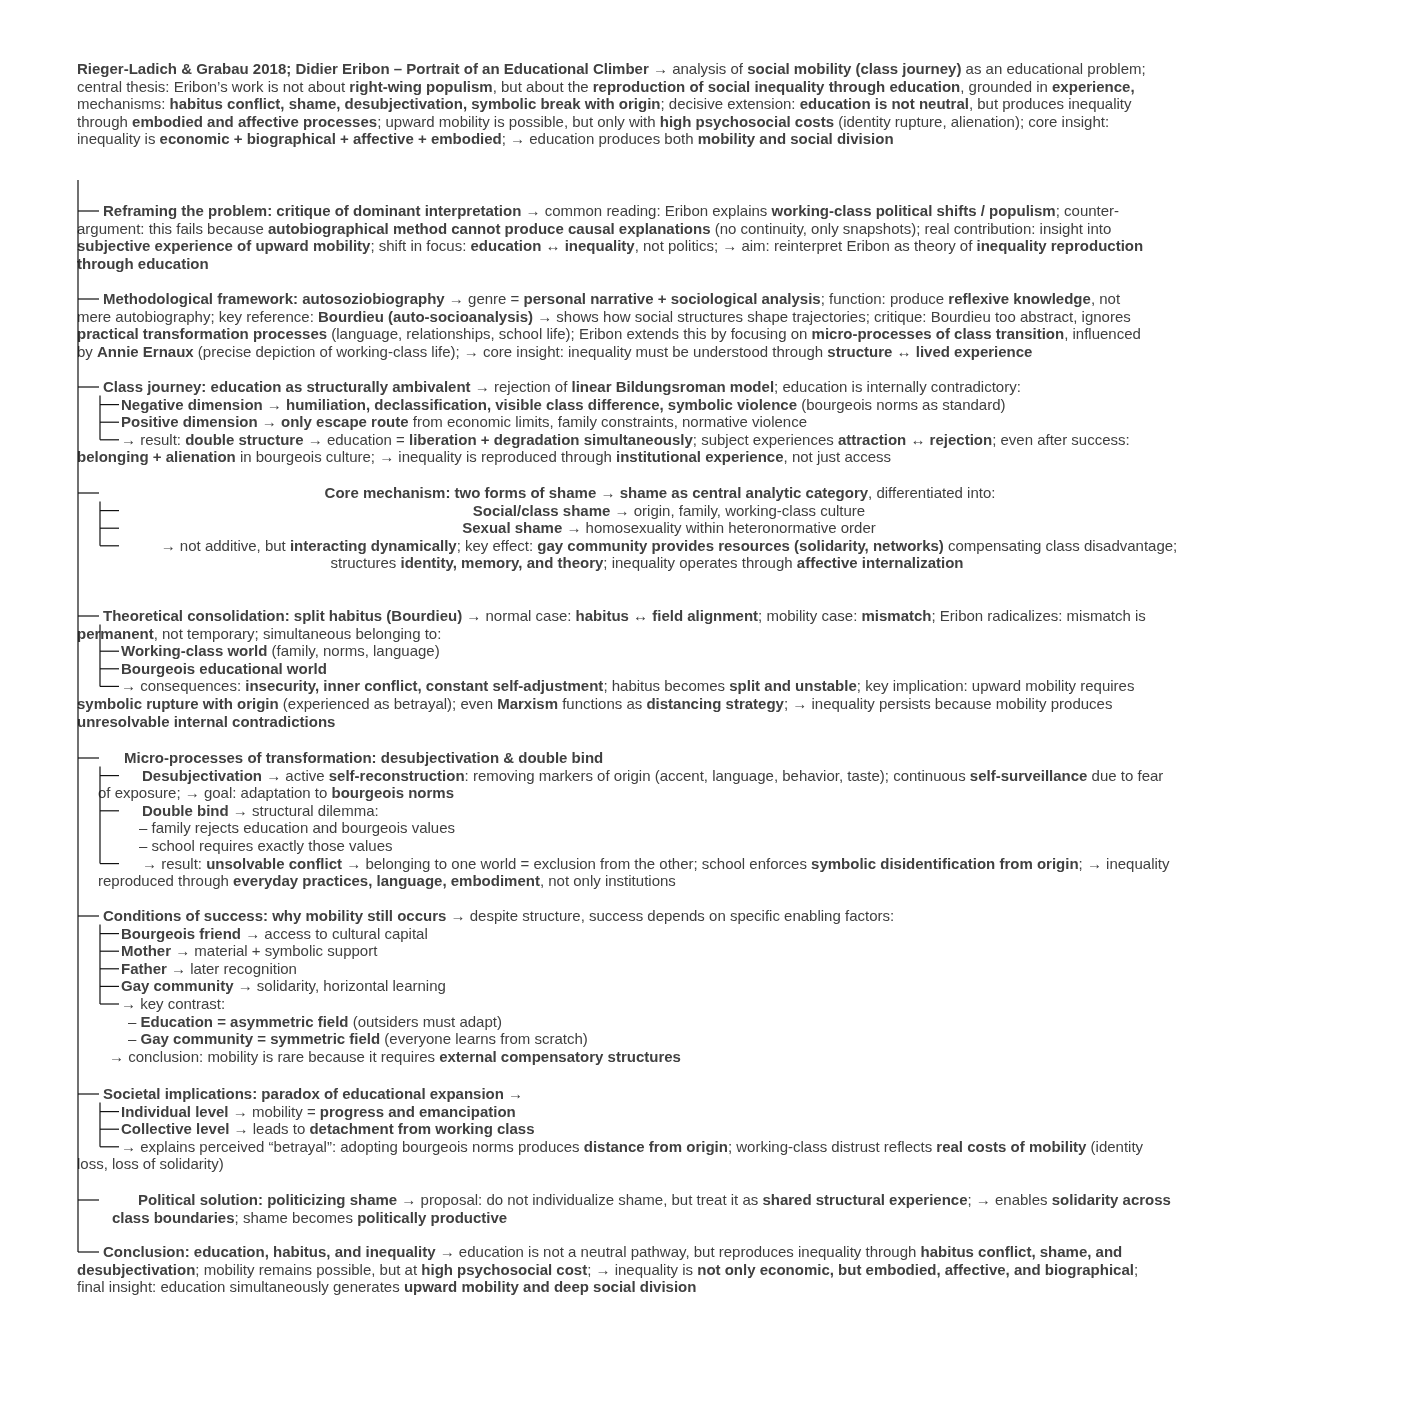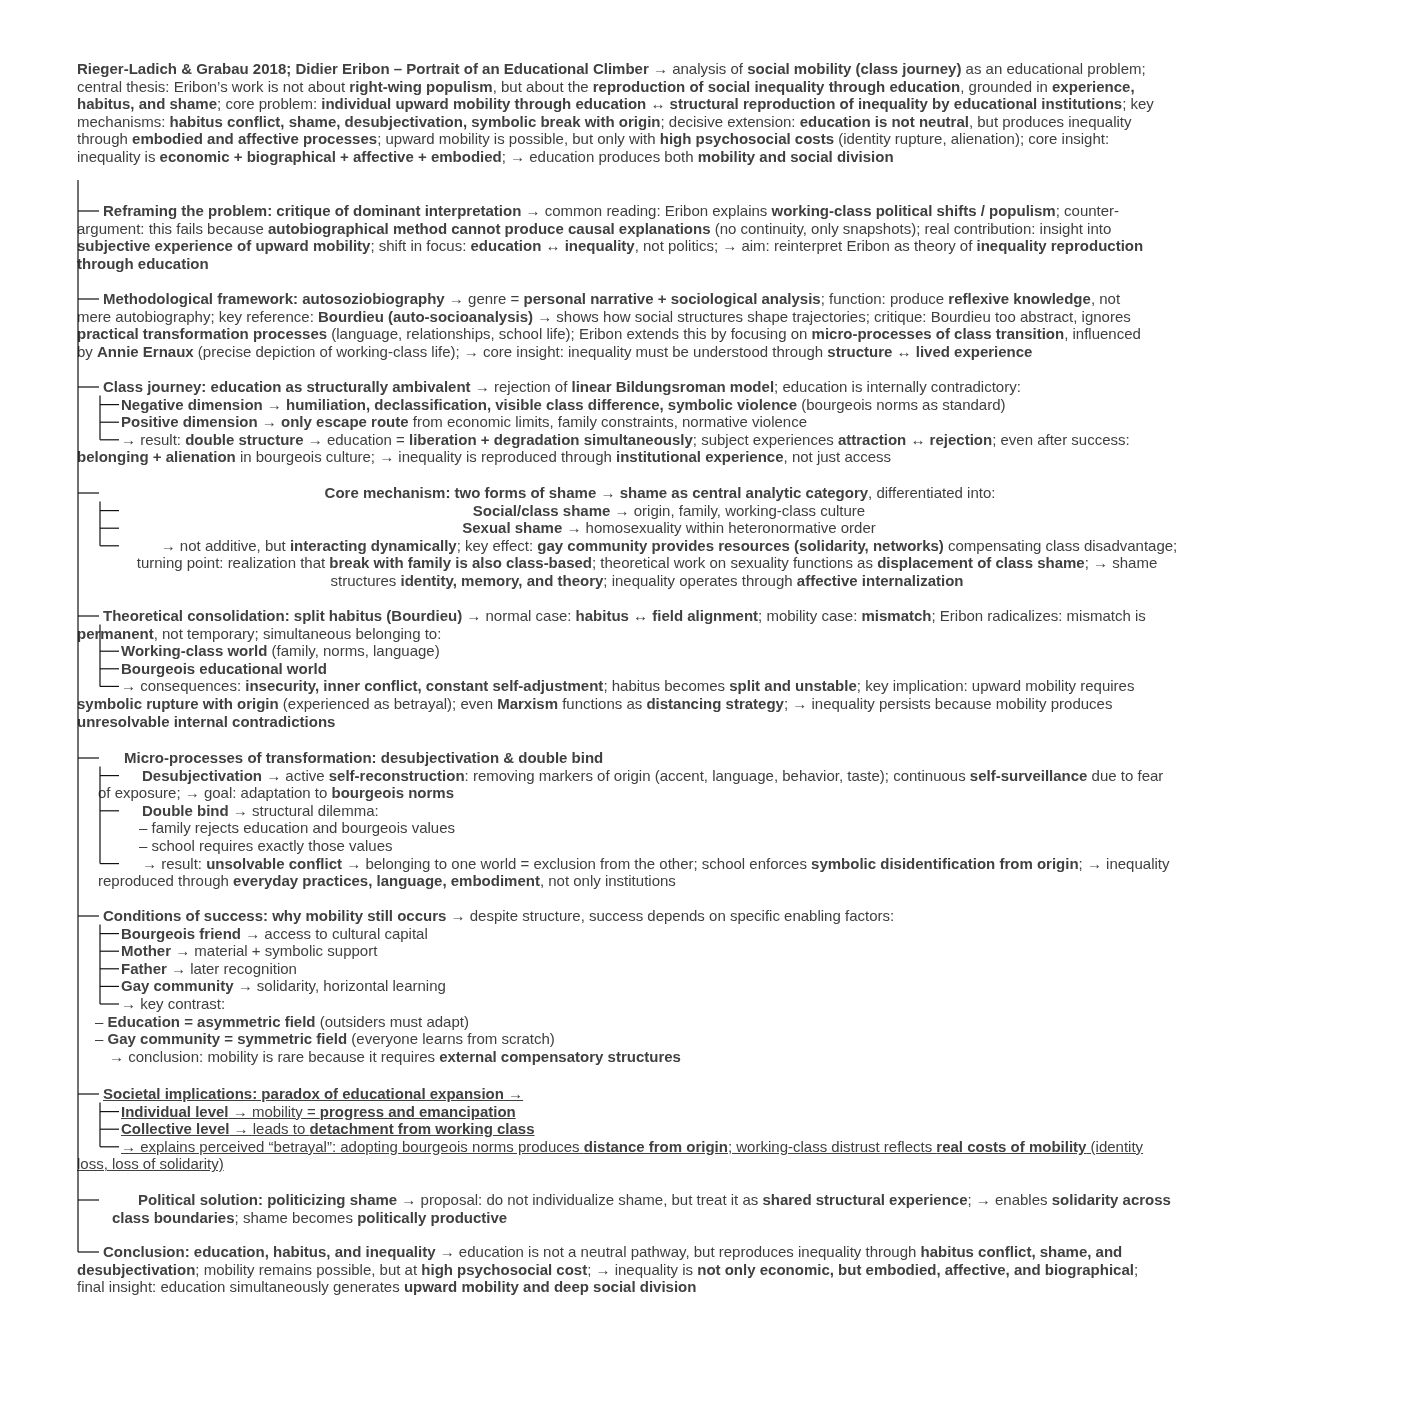--- a/index.html
+++ b/index.html
@@ -8,33 +8,32 @@
     position: absolute; left: 77px; top: 60px; width: 1140px;
     font-family: "Liberation Sans", sans-serif;
     font-size: 15px; line-height: 17.6px; color: #404040;
   }
   .line { position: relative; white-space: nowrap; height: 17.6px; }
   b, .b { font-weight: 700; }
   .seg { white-space: pre-wrap; }
   .ind1 { padding-left: 26px; }
   .ind2 { padding-left: 44px; }
   .ind-dash1 { padding-left: 41px; }
-  .ind-dash2 { padding-left: 18px; }
+  .ind-dash2 { padding-left: 51px; }
   .ind-concl { padding-left: 32px; }
   .tree { position: absolute; left: 77px; top: 0; width: 60px; height: 1414px; pointer-events: none; }
   .tree svg { position: absolute; left: 0; top: 0; }
 </style>
 </head>
 <body>
 
 <div class="doc">
   <div id="intro">
       <div class="line "><span class="seg b">Rieger-Ladich &amp; Grabau 2018; Didier Eribon – Portrait of an Educational Climber</span><span class="seg"> → analysis of </span><span class="seg b">social mobility (class journey)</span><span class="seg"> as an educational problem;</span></div>
       <div class="line "><span class="seg">central thesis: Eribon’s work is not about </span><span class="seg b">right-wing populism</span><span class="seg">, but about the </span><span class="seg b">reproduction of social inequality through education</span><span class="seg">, grounded in </span><span class="seg b">experience,</span></div>
-      <div class="line "><span class="seg b">habitus, and shame</span><span class="seg">; core problem: </span><span class="seg b">individual upward mobility through education ↔ structural reproduction of inequality by educational institutions</span><span class="seg">; key</span></div>
       <div class="line "><span class="seg">mechanisms: </span><span class="seg b">habitus conflict, shame, desubjectivation, symbolic break with origin</span><span class="seg">; decisive extension: </span><span class="seg b">education is not neutral</span><span class="seg">, but produces inequality</span></div>
       <div class="line "><span class="seg">through </span><span class="seg b">embodied and affective processes</span><span class="seg">; upward mobility is possible, but only with </span><span class="seg b">high psychosocial costs</span><span class="seg"> (identity rupture, alienation); core insight:</span></div>
       <div class="line "><span class="seg">inequality is </span><span class="seg b">economic + biographical + affective + embodied</span><span class="seg">; → education produces both </span><span class="seg b">mobility and social division</span></div>
     </div>
   <div id="sections">
       <div style="position: absolute; left: 0px; top: 142px; width: 1140px;">
         <div class="line ind1"><span class="seg b">Reframing the problem: critique of dominant interpretation</span><span class="seg"> → common reading: Eribon explains </span><span class="seg b">working-class political shifts / populism</span><span class="seg">; counter-</span></div>
         <div class="line "><span class="seg">argument: this fails because </span><span class="seg b">autobiographical method cannot produce causal explanations</span><span class="seg"> (no continuity, only snapshots); real contribution: insight into</span></div>
         <div class="line "><span class="seg b">subjective experience of upward mobility</span><span class="seg">; shift in focus: </span><span class="seg b">education</span><span class="seg"> ↔ </span><span class="seg b">inequality</span><span class="seg">, not politics; → aim: reinterpret Eribon as theory of </span><span class="seg b">inequality reproduction</span></div>
         <div class="line "><span class="seg b">through education</span></div>
@@ -50,21 +49,20 @@
         <div class="line ind2"><span class="seg b">Negative dimension → humiliation, declassification, visible class difference, symbolic violence</span><span class="seg"> (bourgeois norms as standard)</span></div>
         <div class="line ind2"><span class="seg b">Positive dimension → only escape route</span><span class="seg"> from economic limits, family constraints, normative violence</span></div>
         <div class="line ind2"><span class="seg">→ result: </span><span class="seg b">double structure</span><span class="seg"> → education = </span><span class="seg b">liberation + degradation simultaneously</span><span class="seg">; subject experiences </span><span class="seg b">attraction</span><span class="seg"> ↔ </span><span class="seg b">rejection</span><span class="seg">; even after success:</span></div>
         <div class="line "><span class="seg b">belonging + alienation</span><span class="seg"> in bourgeois culture; → inequality is reproduced through </span><span class="seg b">institutional experience</span><span class="seg">, not just access</span></div>
       </div>
       <div style="position: absolute; left: 0px; top: 424px; width: 1140px; text-align: center;">
         <div class="line ind1"><span class="seg b">Core mechanism: two forms of shame</span><span class="seg"> → </span><span class="seg b">shame as central analytic category</span><span class="seg">, differentiated into:</span></div>
         <div class="line ind2"><span class="seg b">Social/class shame</span><span class="seg"> → origin, family, working-class culture</span></div>
         <div class="line ind2"><span class="seg b">Sexual shame</span><span class="seg"> → homosexuality within heteronormative order</span></div>
         <div class="line ind2"><span class="seg">→ not additive, but </span><span class="seg b">interacting dynamically</span><span class="seg">; key effect: </span><span class="seg b">gay community provides resources (solidarity, networks)</span><span class="seg"> compensating class disadvantage;</span></div>
-        <div class="line "><span class="seg">turning point: realization that </span><span class="seg b">break with family is also class-based</span><span class="seg">; theoretical work on sexuality functions as </span><span class="seg b">displacement of class shame</span><span class="seg">; → shame</span></div>
         <div class="line "><span class="seg">structures </span><span class="seg b">identity, memory, and theory</span><span class="seg">; inequality operates through </span><span class="seg b">affective internalization</span></div>
       </div>
       <div style="position: absolute; left: 0px; top: 547px; width: 1140px;">
         <div class="line ind1"><span class="seg b">Theoretical consolidation: split habitus (Bourdieu)</span><span class="seg"> → normal case: </span><span class="seg b">habitus</span><span class="seg"> ↔ </span><span class="seg b">field alignment</span><span class="seg">; mobility case: </span><span class="seg b">mismatch</span><span class="seg">; Eribon radicalizes: mismatch is</span></div>
         <div class="line "><span class="seg b">permanent</span><span class="seg">, not temporary; simultaneous belonging to:</span></div>
         <div class="line ind2"><span class="seg b">Working-class world</span><span class="seg"> (family, norms, language)</span></div>
         <div class="line ind2"><span class="seg b">Bourgeois educational world</span></div>
         <div class="line ind2"><span class="seg">→ consequences: </span><span class="seg b">insecurity, inner conflict, constant self-adjustment</span><span class="seg">; habitus becomes </span><span class="seg b">split and unstable</span><span class="seg">; key implication: upward mobility requires</span></div>
         <div class="line "><span class="seg b">symbolic rupture with origin</span><span class="seg"> (experienced as betrayal); even </span><span class="seg b">Marxism</span><span class="seg"> functions as </span><span class="seg b">distancing strategy</span><span class="seg">; → inequality persists because mobility produces</span></div>
         <div class="line "><span class="seg b">unresolvable internal contradictions</span></div>
@@ -83,21 +81,21 @@
         <div class="line ind1"><span class="seg b">Conditions of success: why mobility still occurs</span><span class="seg"> → despite structure, success depends on specific enabling factors:</span></div>
         <div class="line ind2"><span class="seg b">Bourgeois friend</span><span class="seg"> → access to cultural capital</span></div>
         <div class="line ind2"><span class="seg b">Mother</span><span class="seg"> → material + symbolic support</span></div>
         <div class="line ind2"><span class="seg b">Father</span><span class="seg"> → later recognition</span></div>
         <div class="line ind2"><span class="seg b">Gay community</span><span class="seg"> → solidarity, horizontal learning</span></div>
         <div class="line ind2"><span class="seg">→ key contrast:</span></div>
         <div class="line ind-dash2"><span class="seg">– </span><span class="seg b">Education = asymmetric field</span><span class="seg"> (outsiders must adapt)</span></div>
         <div class="line ind-dash2"><span class="seg">– </span><span class="seg b">Gay community = symmetric field</span><span class="seg"> (everyone learns from scratch)</span></div>
         <div class="line ind-concl"><span class="seg">→ conclusion: mobility is rare because it requires </span><span class="seg b">external compensatory structures</span></div>
       </div>
-      <div style="position: absolute; left: 0px; top: 1025px; width: 1140px; text-decoration: underline;">
+      <div style="position: absolute; left: 0px; top: 1025px; width: 1140px;">
         <div class="line ind1"><span class="seg b">Societal implications: paradox of educational expansion</span><span class="seg"> →</span></div>
         <div class="line ind2"><span class="seg b">Individual level</span><span class="seg"> → mobility = </span><span class="seg b">progress and emancipation</span></div>
         <div class="line ind2"><span class="seg b">Collective level</span><span class="seg"> → leads to </span><span class="seg b">detachment from working class</span></div>
         <div class="line ind2"><span class="seg">→ explains perceived “betrayal”: adopting bourgeois norms produces </span><span class="seg b">distance from origin</span><span class="seg">; working-class distrust reflects </span><span class="seg b">real costs of mobility</span><span class="seg"> (identity</span></div>
         <div class="line "><span class="seg">loss, loss of solidarity)</span></div>
       </div>
       <div style="position: absolute; left: 0px; top: 1131px; width: 1140px; padding-left: 35px;">
         <div class="line ind1"><span class="seg b">Political solution: politicizing shame</span><span class="seg"> → proposal: do not individualize shame, but treat it as </span><span class="seg b">shared structural experience</span><span class="seg">; → enables </span><span class="seg b">solidarity across</span></div>
         <div class="line "><span class="seg b">class boundaries</span><span class="seg">; shame becomes </span><span class="seg b">politically productive</span></div>
       </div>

